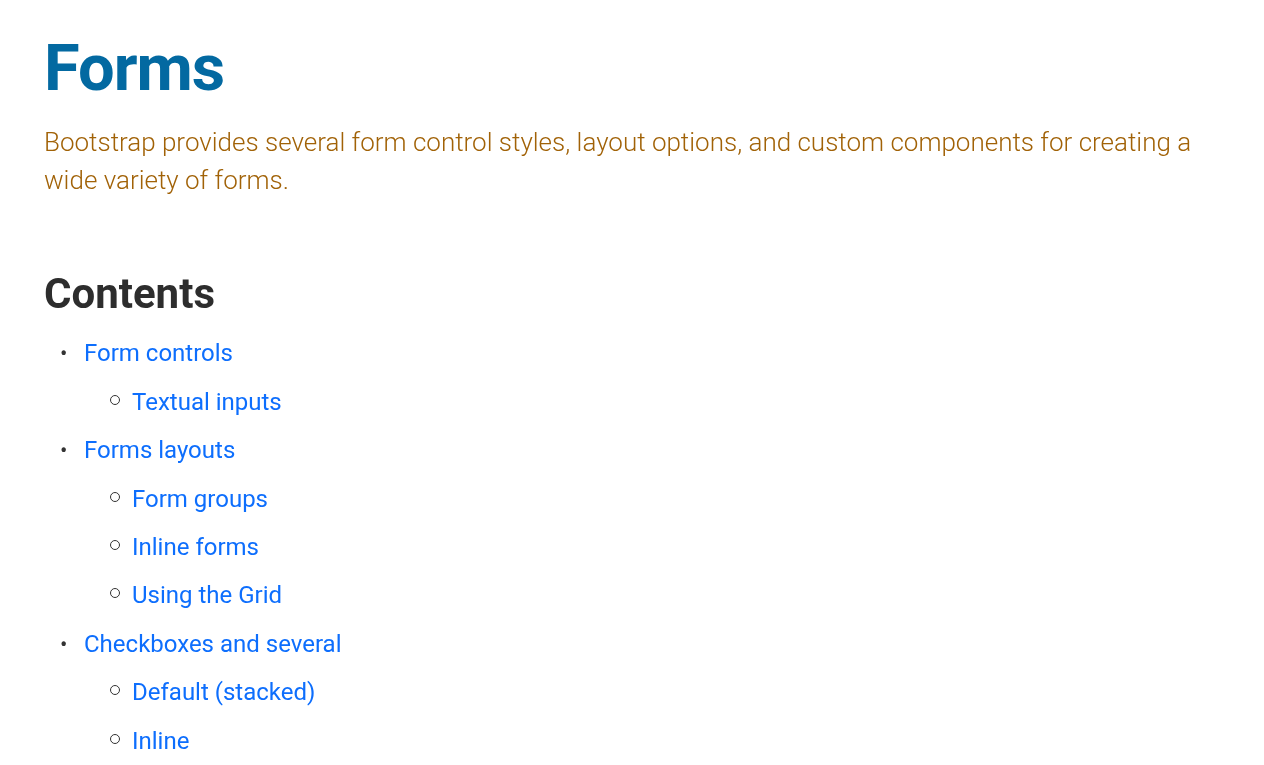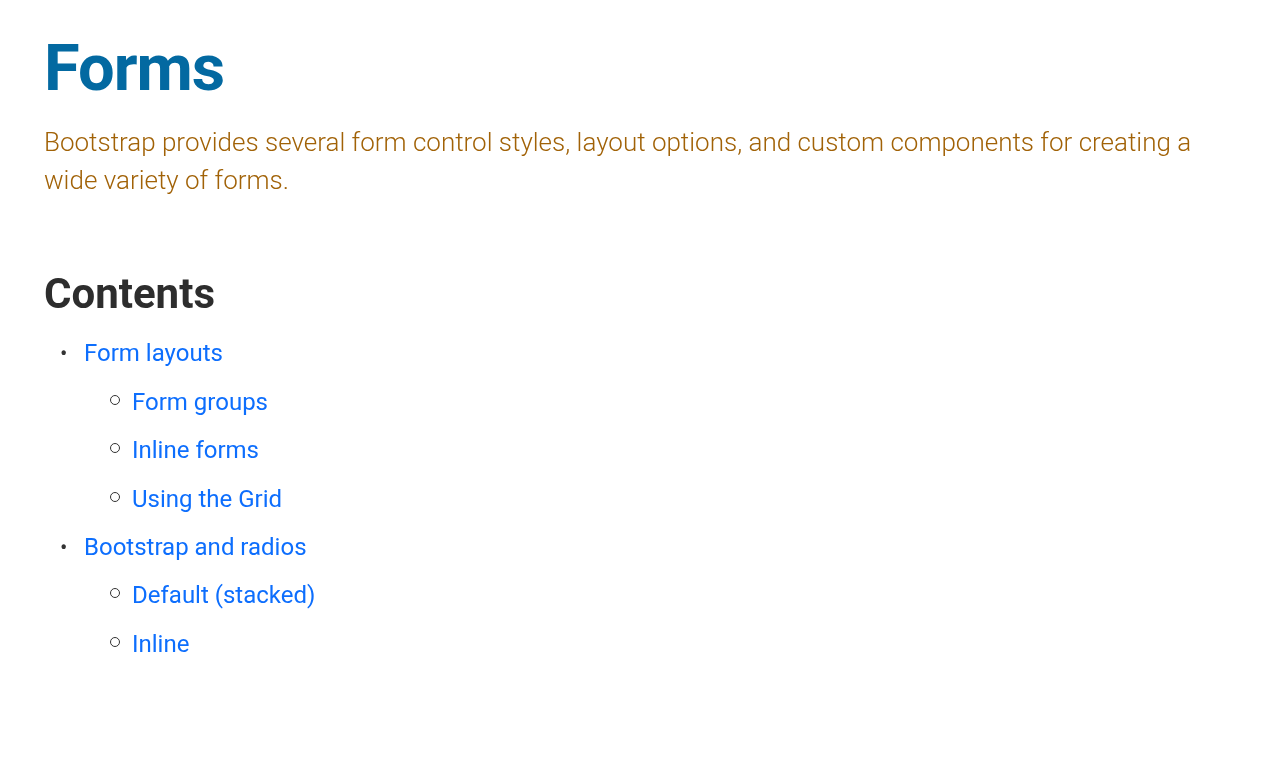--- a/index.html
+++ b/index.html
@@ -83,35 +83,43 @@
 </head>
 <body>
 
 <h1 class="page-title">Forms</h1>
 <p class="page-subtitle">Bootstrap provides several form control styles, layout options, and custom components for creating a wide variety of forms.</p>
 
 <h2 class="contents-heading">Contents</h2>
 
 <ul class="toc">
   <li>
-    <a href="#" class="toc-link">Form layouts</a>
+    <a href="#" class="toc-link">Form controls</a>
+    <ul>
+      <li>
+        <a href="#" class="toc-link">Textual inputs</a>
+      </li>
+    </ul>
+  </li>
+  <li>
+    <a href="#" class="toc-link">Forms layouts</a>
     <ul>
       <li>
         <a href="#" class="toc-link">Form groups</a>
       </li>
       <li>
         <a href="#" class="toc-link">Inline forms</a>
       </li>
       <li>
         <a href="#" class="toc-link">Using the Grid</a>
       </li>
     </ul>
   </li>
   <li>
-    <a href="#" class="toc-link">Bootstrap and radios</a>
+    <a href="#" class="toc-link">Checkboxes and several</a>
     <ul>
       <li>
         <a href="#" class="toc-link">Default (stacked)</a>
       </li>
       <li>
         <a href="#" class="toc-link">Inline</a>
       </li>
 
     </ul>
   </li>

